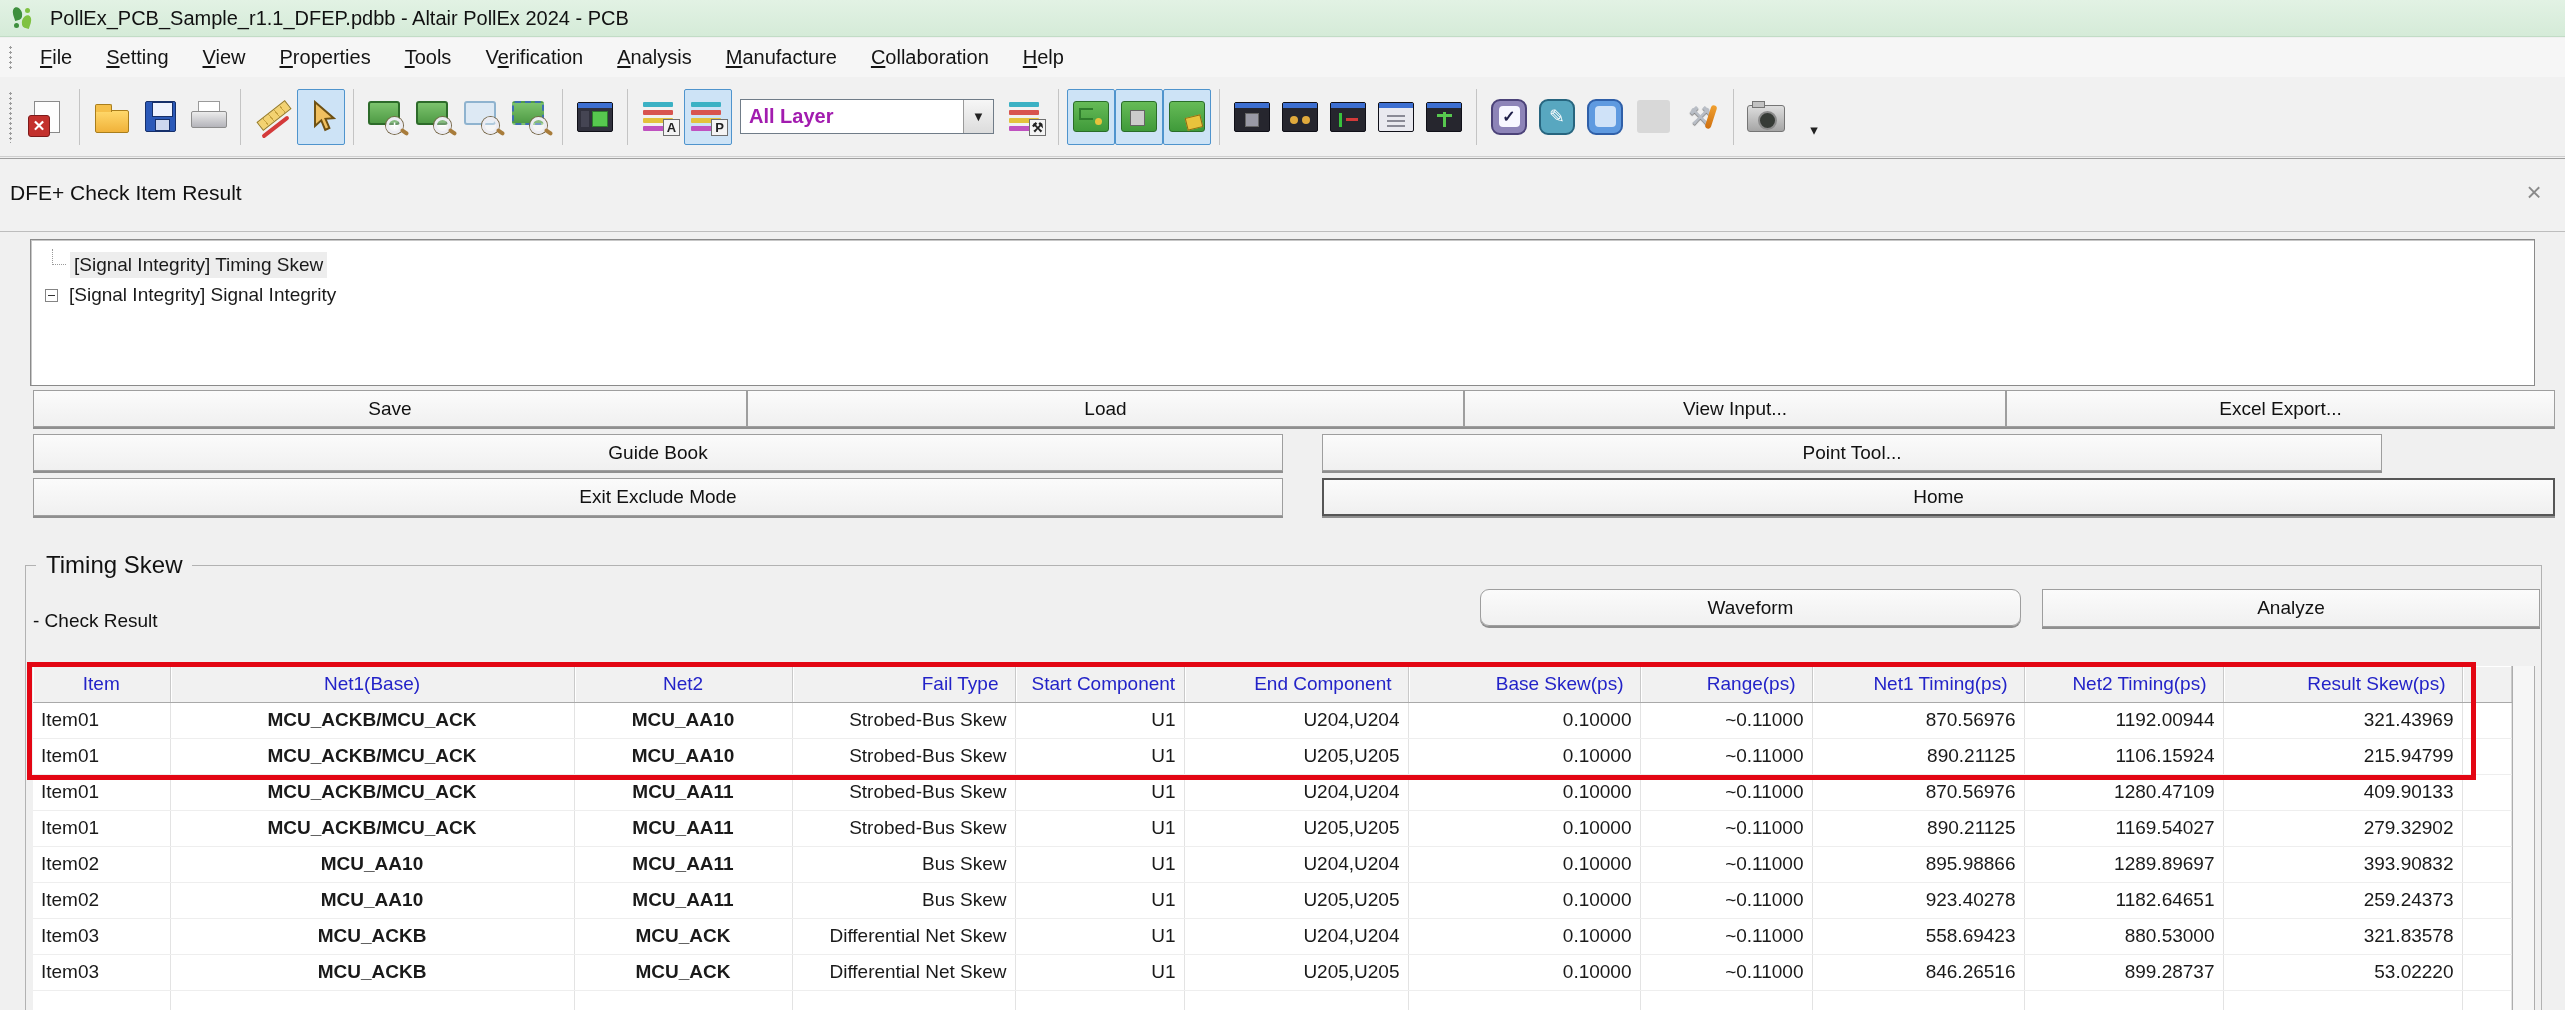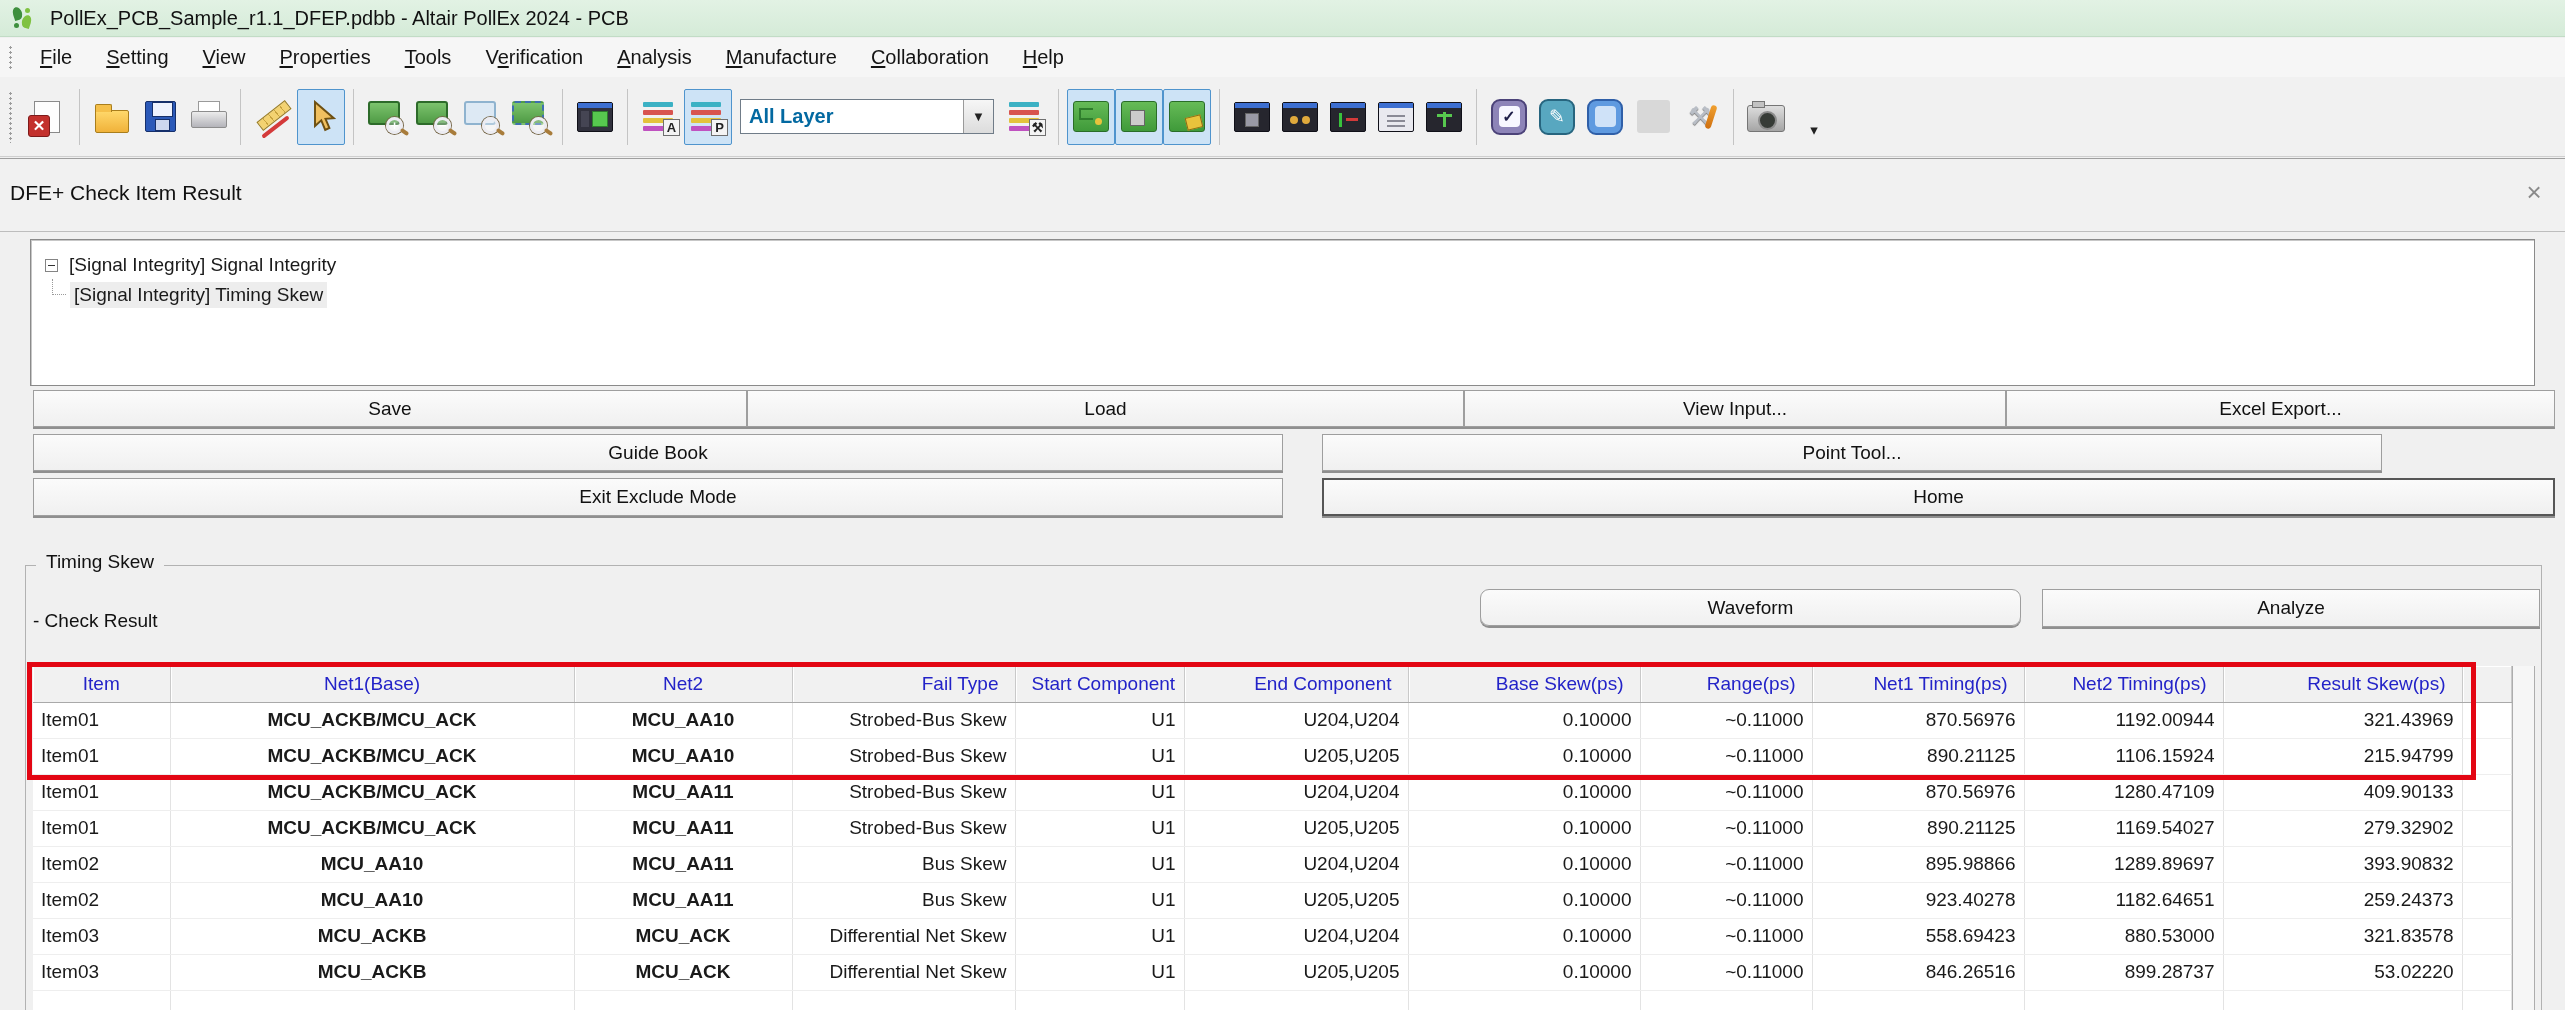--- a/index.html
+++ b/index.html
@@ -91,21 +91,21 @@
   .g-round .g-inner.hollow { background:#cfe2f8; }
   .g-gray { width:33px; height:33px; background:#d8d8d8; border-radius:3px; }
   .g-tools { font-size:26px; color:#b9bec6; text-shadow:0 1px 1px #777; }
   .g-screw { display:inline-block; width:6px; height:24px; background:linear-gradient(#f0a030,#cf7010); border-radius:3px; transform:rotate(18deg); margin-left:-4px; }
   .g-cam { width:38px; height:27px; background:linear-gradient(#dedede,#a5a5a5); border:1px solid #757575; border-radius:3px; position:relative; margin-top:4px; }
   .g-cam::before { content:""; position:absolute; right:7px; top:5px; width:15px; height:15px; border-radius:50%; background:#363b36; border:2px solid #8b8b8b; }
   .g-cam::after { content:""; position:absolute; left:4px; top:-5px; width:11px; height:5px; background:#c2c2c2; border:1px solid #757575; }
   .g-chevron { font-size:15px; color:#222; margin-top:26px; }
 
   .tcombo { display:flex; align-items:stretch; height:35px; width:254px; border:1px solid #707c88; background:#fff; margin:0 8px; flex:none; }
-  .tcombo-text { flex:1; font-size:20px; font-weight:bold; color:#0369a1; display:flex; align-items:center; padding-left:8px; }
+  .tcombo-text { flex:1; font-size:20px; font-weight:bold; color:#a21caf; display:flex; align-items:center; padding-left:8px; }
   .tcombo-btn { width:30px; background:linear-gradient(#f6f6f6,#dcdcdc); border-left:1px solid #9a9a9a;
     display:flex; align-items:center; justify-content:center; font-size:13px; color:#222; }
 
   
   .dfe-head { position:absolute; left:0; top:158px; width:2565px; height:74px; background:#f1f1f1;
     border-top:1px solid #9f9f9f; border-bottom:1px solid #bdbdbd; }
   .dfe-title { position:absolute; left:10px; top:22px; font-size:21px; color:#111; }
   .dfe-close { position:absolute; right:14px; top:18px; font-size:26px; color:#8a8a8a; width:34px; text-align:center; }
 
   
@@ -130,21 +130,21 @@
   .btn-excel { left:2006px; top:390px; width:549px; height:37px; }
   .btn-guide { left:33px;   top:434px; width:1250px; height:37px; }
   .btn-point { left:1322px; top:434px; width:1060px; height:37px; }
   .btn-exit  { left:33px;   top:478px; width:1250px; height:38px; }
   .btn-home  { left:1322px; top:478px; width:1233px; height:38px; }
   .btn-waveform { left:1480px; top:589px; width:541px; height:37px;border-radius:9px; }
   .btn-analyze  { left:2042px; top:589px; width:498px; height:38px; }
 
   
   .groupbox { position:absolute; left:25px; top:565px; width:2517px; height:470px; border:1px solid #b2b2b2; }
-  .group-caption { position:absolute; left:36px; top:551px; background:#f0f0f0; padding:0 10px; font-size:19px; color:#111; }
+  .group-caption { position:absolute; left:36px; top:551px; background:#f0f0f0; padding:0 10px; font-size:24px; color:#111; }
   .sub-label { position:absolute; left:33px; top:610px; font-size:19px; color:#111; }
 
   
   .listwrap { position:absolute; left:33px; top:666px; width:2479px; height:344px; background:#fff; overflow:hidden; }
   .list-strip { position:absolute; left:2512px; top:666px; width:23px; height:344px; background:#f6f6f6;
     border-left:1px solid #adadad; border-right:1px solid #adadad; }
   table.result { border-collapse:collapse; table-layout:fixed; width:2479px; font-size:19px; }
   table.result th { background:#f1f1f1; color:var(--hdr-blue,#2323c8); font-weight:normal; height:36px;
     border-right:1px solid #c9c9c9; border-bottom:1px solid #a9a9a9; box-shadow:inset 1px 1px 0 #ffffff;
     padding:0 16px; white-space:nowrap; overflow:hidden; }
@@ -355,27 +355,27 @@
       </span>
     </span>
 </div>
 
 <div class="dfe-head">
   <span class="dfe-title">DFE+ Check Item Result</span>
   <span class="dfe-close">×</span>
 </div>
 
 <div class="tree">
+  <div class="tree-row child">
+    <span class="connector"></span>
+    <span class="tree-label selected">[Signal Integrity] Timing Skew</span>
+  </div>
   <div class="tree-row root">
     <span class="expander"></span>
     <span class="tree-label">[Signal Integrity] Signal Integrity</span>
-  </div>
-  <div class="tree-row child">
-    <span class="connector"></span>
-    <span class="tree-label selected">[Signal Integrity] Timing Skew</span>
   </div>
 </div>
 
 <button class="cbtn btn-save">Save</button>
 <button class="cbtn btn-load">Load</button>
 <button class="cbtn btn-view-input">View Input...</button>
 <button class="cbtn btn-excel">Excel Export...</button>
 <button class="cbtn btn-guide">Guide Book</button>
 <button class="cbtn btn-point">Point Tool...</button>
 <button class="cbtn btn-exit">Exit Exclude Mode</button>

